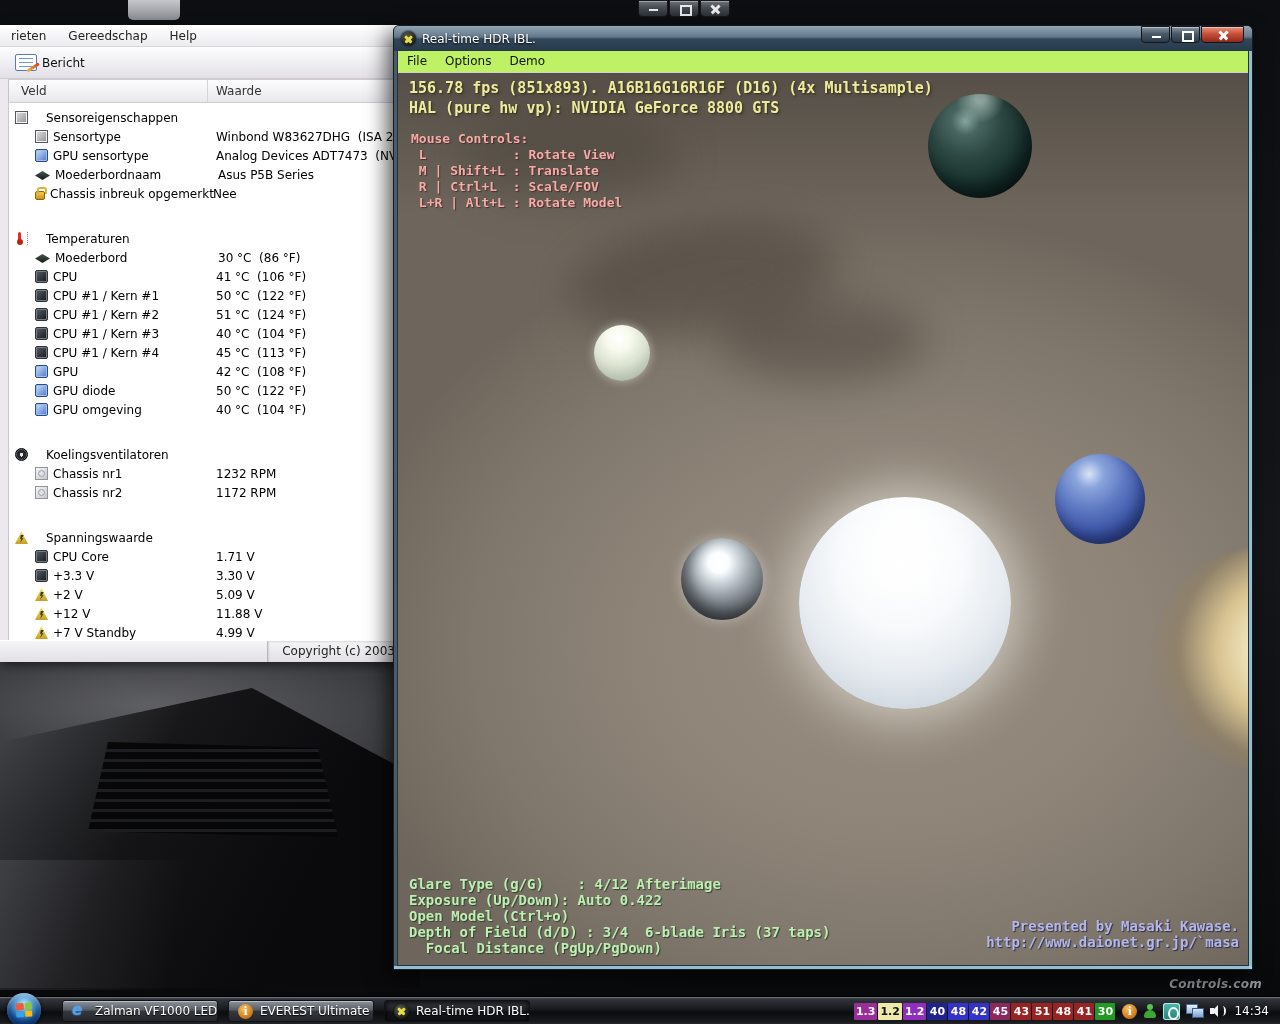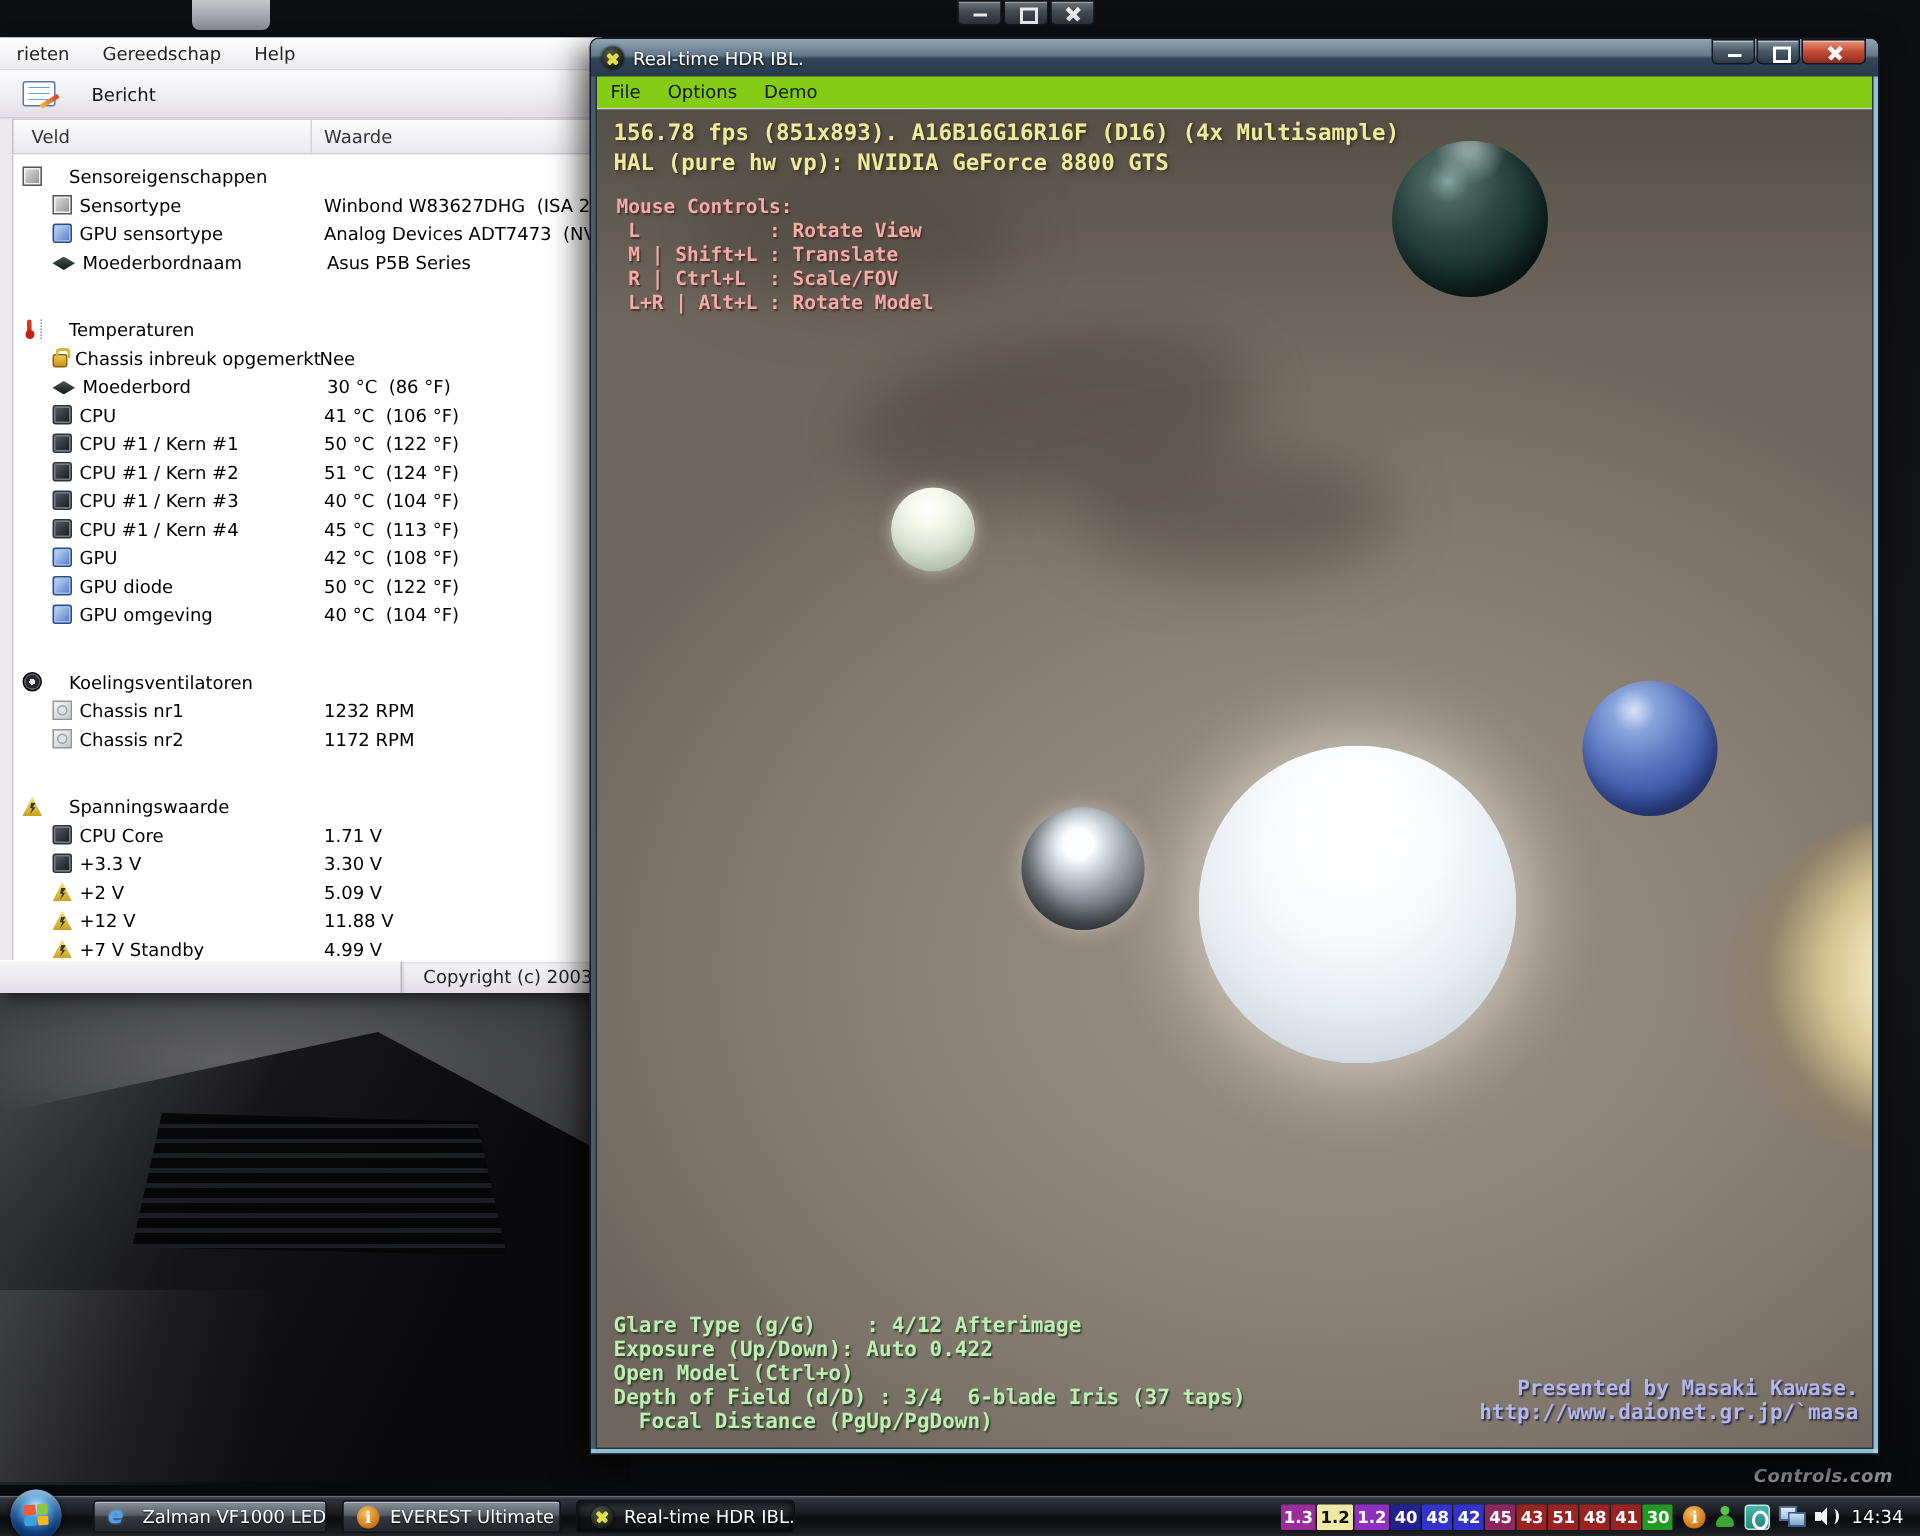--- a/index.html
+++ b/index.html
@@ -36,21 +36,21 @@
   .g-x::before{transform:rotate(45deg);} .g-x::after{transform:rotate(-45deg);}
 
   
   .everest{position:absolute;left:0;top:25px;width:401px;height:637px;z-index:2;
     background:#ebe9ed;box-shadow:3px 3px 10px rgba(0,0,0,.55);}
   .ev-menubar{height:22px;background:linear-gradient(#ffffff,#ecebef);border-bottom:1px solid #dad8dc;
     display:flex;align-items:center;font-size:12px;color:#222;}
   .ev-menubar .mi{padding:3px 11px;}
   .ev-toolbar{height:32px;background:linear-gradient(#fdfdfe,#e2e0e6);border-bottom:1px solid #cfcdd3;
     display:flex;align-items:center;}
-  .bericht-btn{display:flex;align-items:center;gap:24px;margin-left:6px;padding:3px 9px;font-size:12px;color:#111;border-radius:3px;}
+  .bericht-btn{display:flex;align-items:center;gap:5px;margin-left:6px;padding:3px 9px;font-size:12px;color:#111;border-radius:3px;}
   .bericht-icon{width:22px;height:17px;position:relative;background:#fff;border:1px solid #5a7ab0;border-radius:2px;flex:none;}
   .bericht-icon::before{content:"";position:absolute;inset:3px 3px 3px 3px;
     background:repeating-linear-gradient(180deg,#6a9ad8 0 1px,transparent 1px 4px);}
   .bericht-icon::after{content:"";position:absolute;right:-4px;bottom:1px;width:14px;height:3px;
     background:linear-gradient(90deg,#f0c040,#d04028);transform:rotate(-32deg);border-radius:1px;}
   .ev-colhead{height:24px;margin-left:8px;display:flex;font-size:12px;color:#333;
     background:linear-gradient(#fcfcfd,#e9e8ec);border:1px solid #cfcdd3;border-left:1px solid #c4c2c8;}
   .col-veld{width:199px;padding:4px 0 0 12px;border-right:1px solid #d6d4da;}
   .col-waarde{padding:4px 0 0 8px;}
   .ev-list{margin-left:8px;height:537px;background:#fff;border-left:1px solid #cac8ce;
@@ -102,21 +102,21 @@
   .hdrx-icon::before{transform:rotate(45deg);} .hdrx-icon::after{transform:rotate(-45deg);}
   .hdr-btns{display:flex;gap:1px;align-self:flex-start;}
   .hdr-btns .wbtn{height:17px;border-radius:0 0 4px 4px;position:relative;border:1px solid #10161c;
     box-shadow:inset 0 1px 0 rgba(255,255,255,.45);}
   .hb-min,.hb-max{width:29px;background:linear-gradient(#8795a2,#4a5a68 45%,#2c3a48);}
   .hb-close{width:43px;background:linear-gradient(#e8957a,#c8503a 45%,#8e2a1a);}
   .hb-min::after{content:"";position:absolute;left:10px;top:9px;width:9px;height:2px;background:#fff;}
   .hb-max::after{content:"";position:absolute;left:10px;top:4px;width:8px;height:7px;border:2px solid #fff;}
   .hb-close::before,.hb-close::after{content:"";position:absolute;left:16px;top:7px;width:11px;height:2.5px;background:#fff;}
   .hb-close::before{transform:rotate(45deg);} .hb-close::after{transform:rotate(-45deg);}
-  .hdr-menubar{height:22px;margin:0 4px;background:#84cc16;border-bottom:1px solid #d2d0d4;
+  .hdr-menubar{height:22px;margin:0 4px;background:#bef264;border-bottom:1px solid #d2d0d4;
     display:flex;font-size:12px;color:#111;}
   .hdr-menubar .mi{padding:3px 9px;}
 
   .vp{position:absolute;left:4px;right:4px;top:47px;bottom:4px;overflow:hidden;cursor:default;
     background:
      linear-gradient(180deg, rgba(56,51,45,.45) 0px, rgba(56,51,45,0) 140px),
      radial-gradient(ellipse 560px 430px at 58% 64%, #9a8f82 0%, #8e8478 45%, #80776c 75%, #6e665c 100%);}
   .blob{position:absolute;border-radius:50%;filter:blur(20px);}
   .blob1{left:170px;top:150px;width:270px;height:110px;background:rgba(66,59,51,.45);transform:rotate(-8deg);}
   .blob2{left:320px;top:225px;width:210px;height:85px;background:rgba(58,52,45,.4);}
@@ -229,22 +229,22 @@
     </div>
     <div class="ev-colhead">
       <span class="col-veld">Veld</span>
       <span class="col-waarde">Waarde</span>
     </div>
     <div class="ev-list">
         <div class="row section"><span class="ic chip-icon"></span><span class="f">Sensoreigenschappen</span></div>
         <div class="row item"><span class="ic chip-icon"></span><span class="f">Sensortype</span><span class="v">Winbond W83627DHG  (ISA 290h)</span></div>
         <div class="row item"><span class="ic gpu-icon"></span><span class="f">GPU sensortype</span><span class="v">Analog Devices ADT7473  (NV-I2C</span></div>
         <div class="row item"><span class="ic board-icon"></span><span class="f">Moederbordnaam</span><span class="v">Asus P5B Series</span></div>
+        <div class="row item"><span class="ic lock-icon"></span><span class="f">Chassis inbreuk opgemerkt</span><span class="v">Nee</span></div>
         <div class="row section" style="margin-top: 26px;"><span class="ic thermo-icon"></span><span class="f">Temperaturen</span></div>
-        <div class="row item"><span class="ic lock-icon"></span><span class="f">Chassis inbreuk opgemerkt</span><span class="v">Nee</span></div>
         <div class="row item"><span class="ic board-icon"></span><span class="f">Moederbord</span><span class="v">30 °C  (86 °F)</span></div>
         <div class="row item"><span class="ic cpu-icon"></span><span class="f">CPU</span><span class="v">41 °C  (106 °F)</span></div>
         <div class="row item"><span class="ic cpu-icon"></span><span class="f">CPU #1 / Kern #1</span><span class="v">50 °C  (122 °F)</span></div>
         <div class="row item"><span class="ic cpu-icon"></span><span class="f">CPU #1 / Kern #2</span><span class="v">51 °C  (124 °F)</span></div>
         <div class="row item"><span class="ic cpu-icon"></span><span class="f">CPU #1 / Kern #3</span><span class="v">40 °C  (104 °F)</span></div>
         <div class="row item"><span class="ic cpu-icon"></span><span class="f">CPU #1 / Kern #4</span><span class="v">45 °C  (113 °F)</span></div>
         <div class="row item"><span class="ic gpu-icon"></span><span class="f">GPU</span><span class="v">42 °C  (108 °F)</span></div>
         <div class="row item"><span class="ic gpu-icon"></span><span class="f">GPU diode</span><span class="v">50 °C  (122 °F)</span></div>
         <div class="row item"><span class="ic gpu-icon"></span><span class="f">GPU omgeving</span><span class="v">40 °C  (104 °F)</span></div>
         <div class="row section" style="margin-top: 26px;"><span class="ic fan-icon"></span><span class="f">Koelingsventilatoren</span></div>

